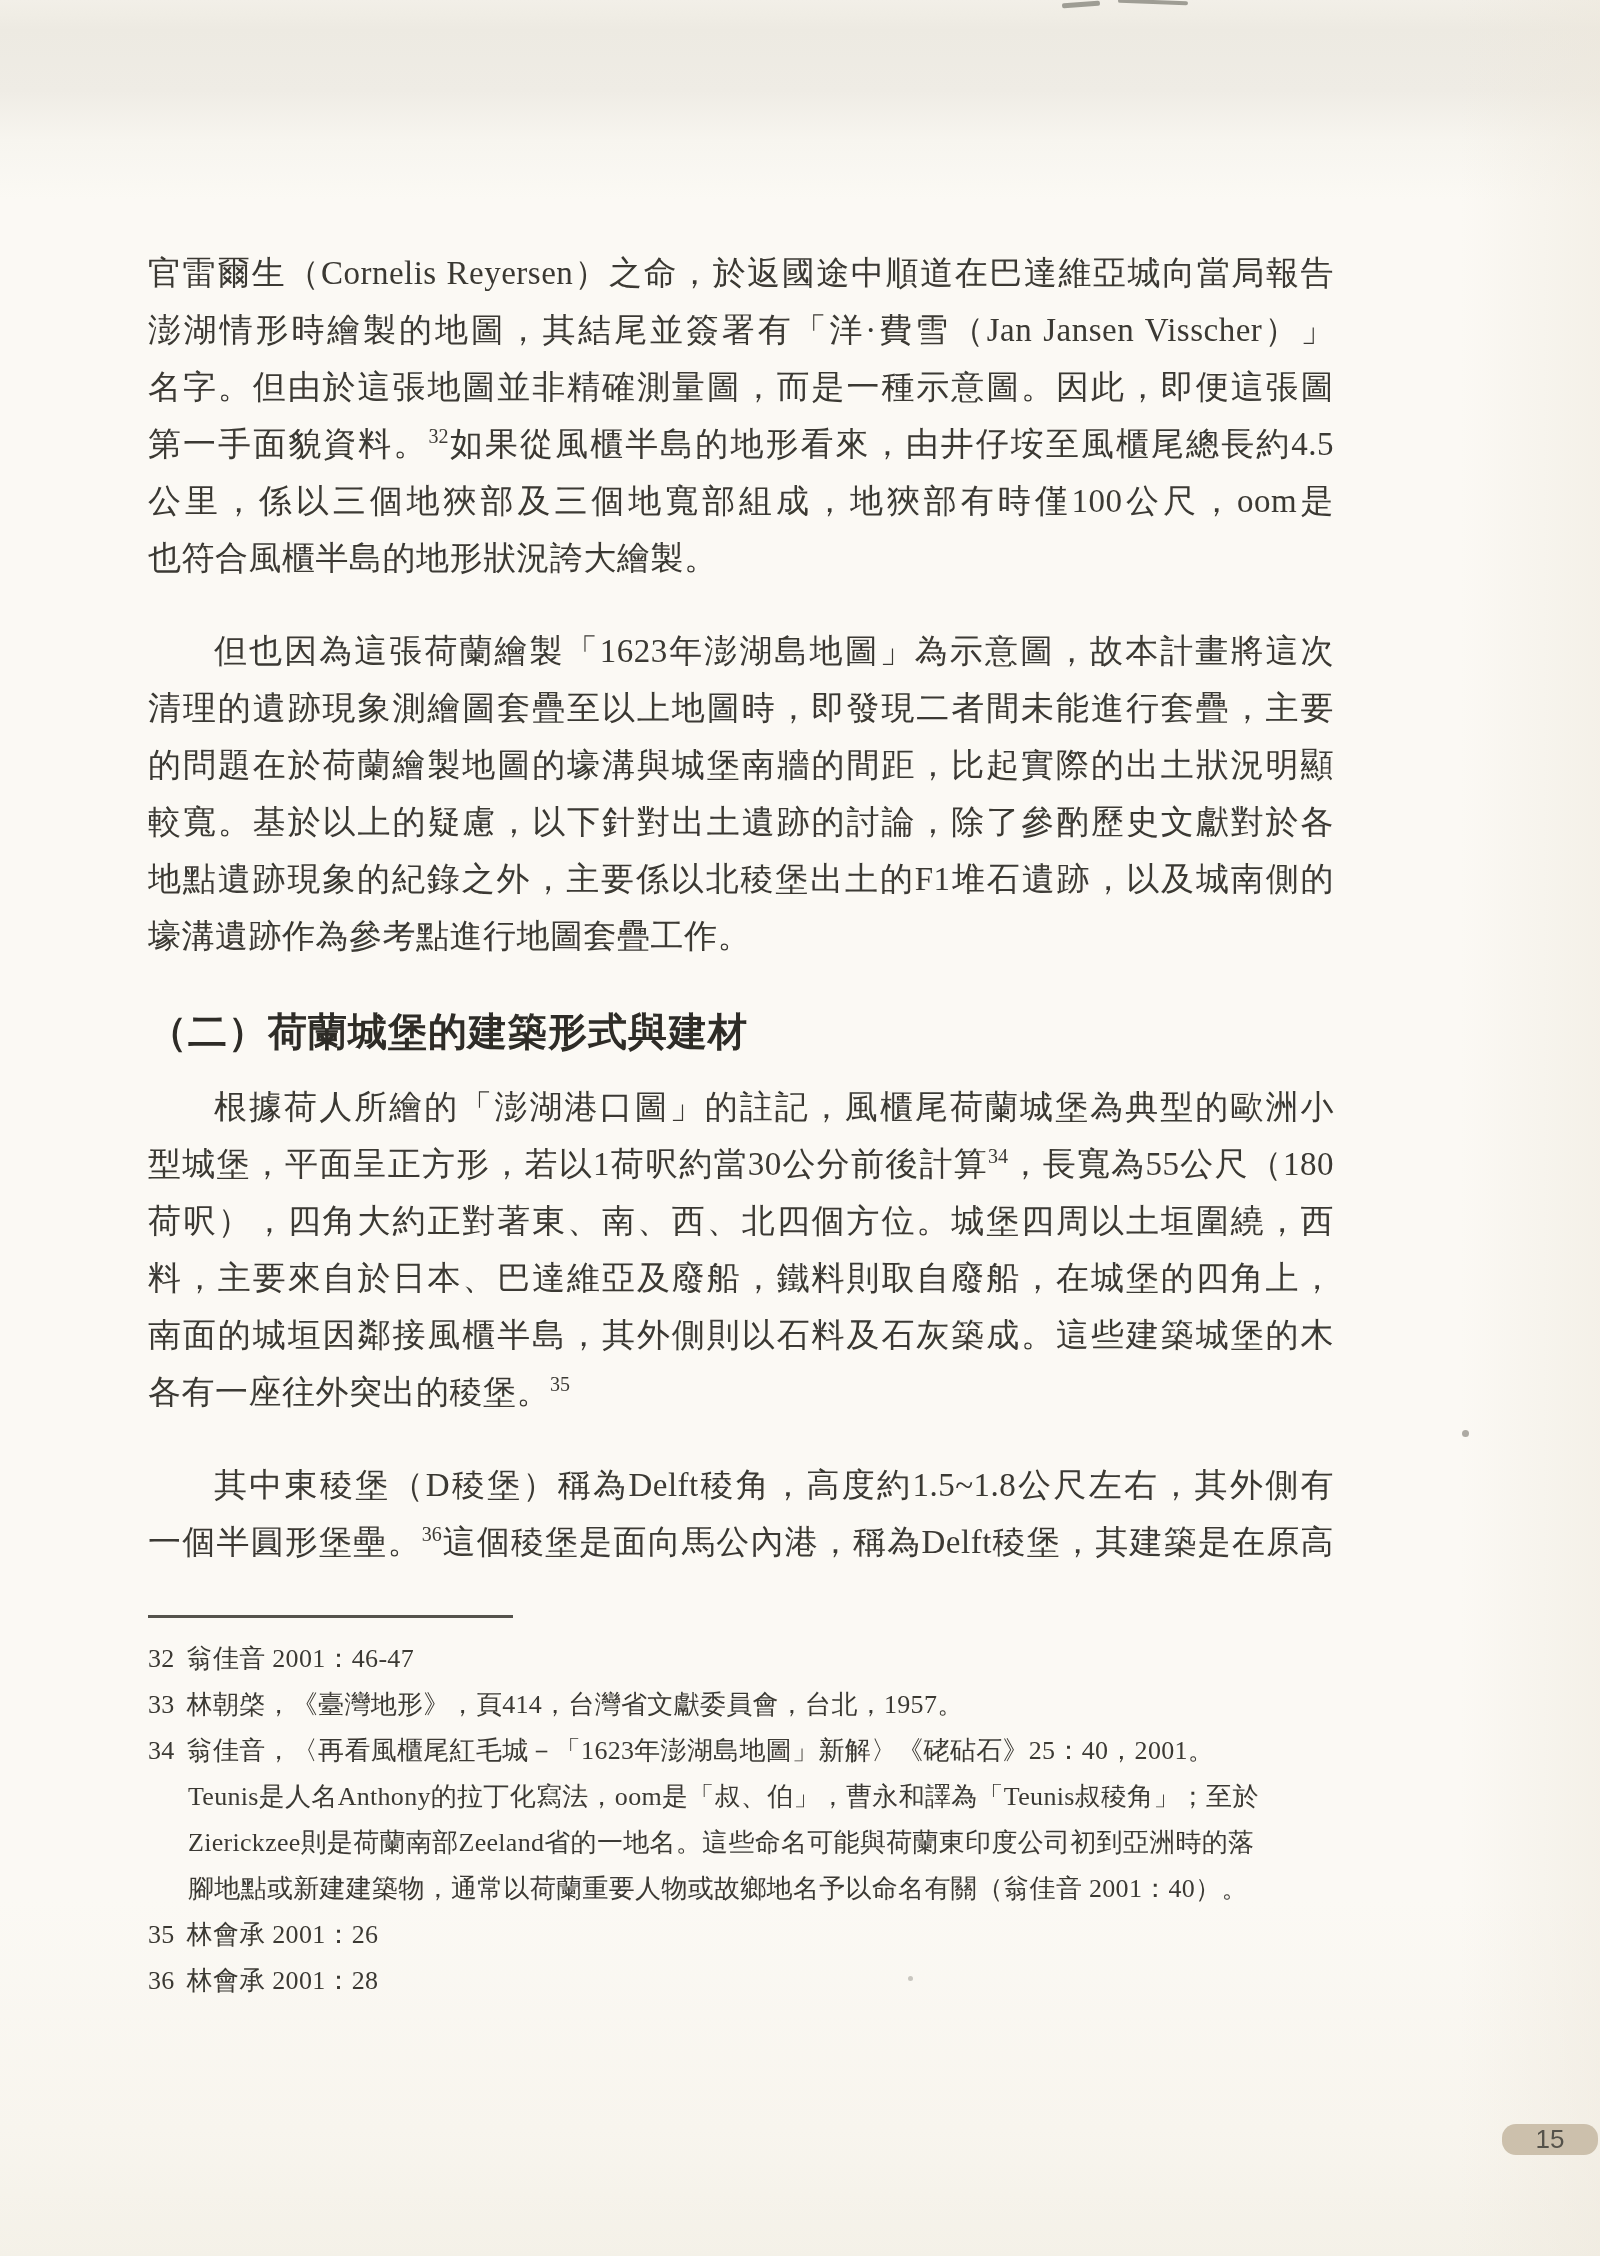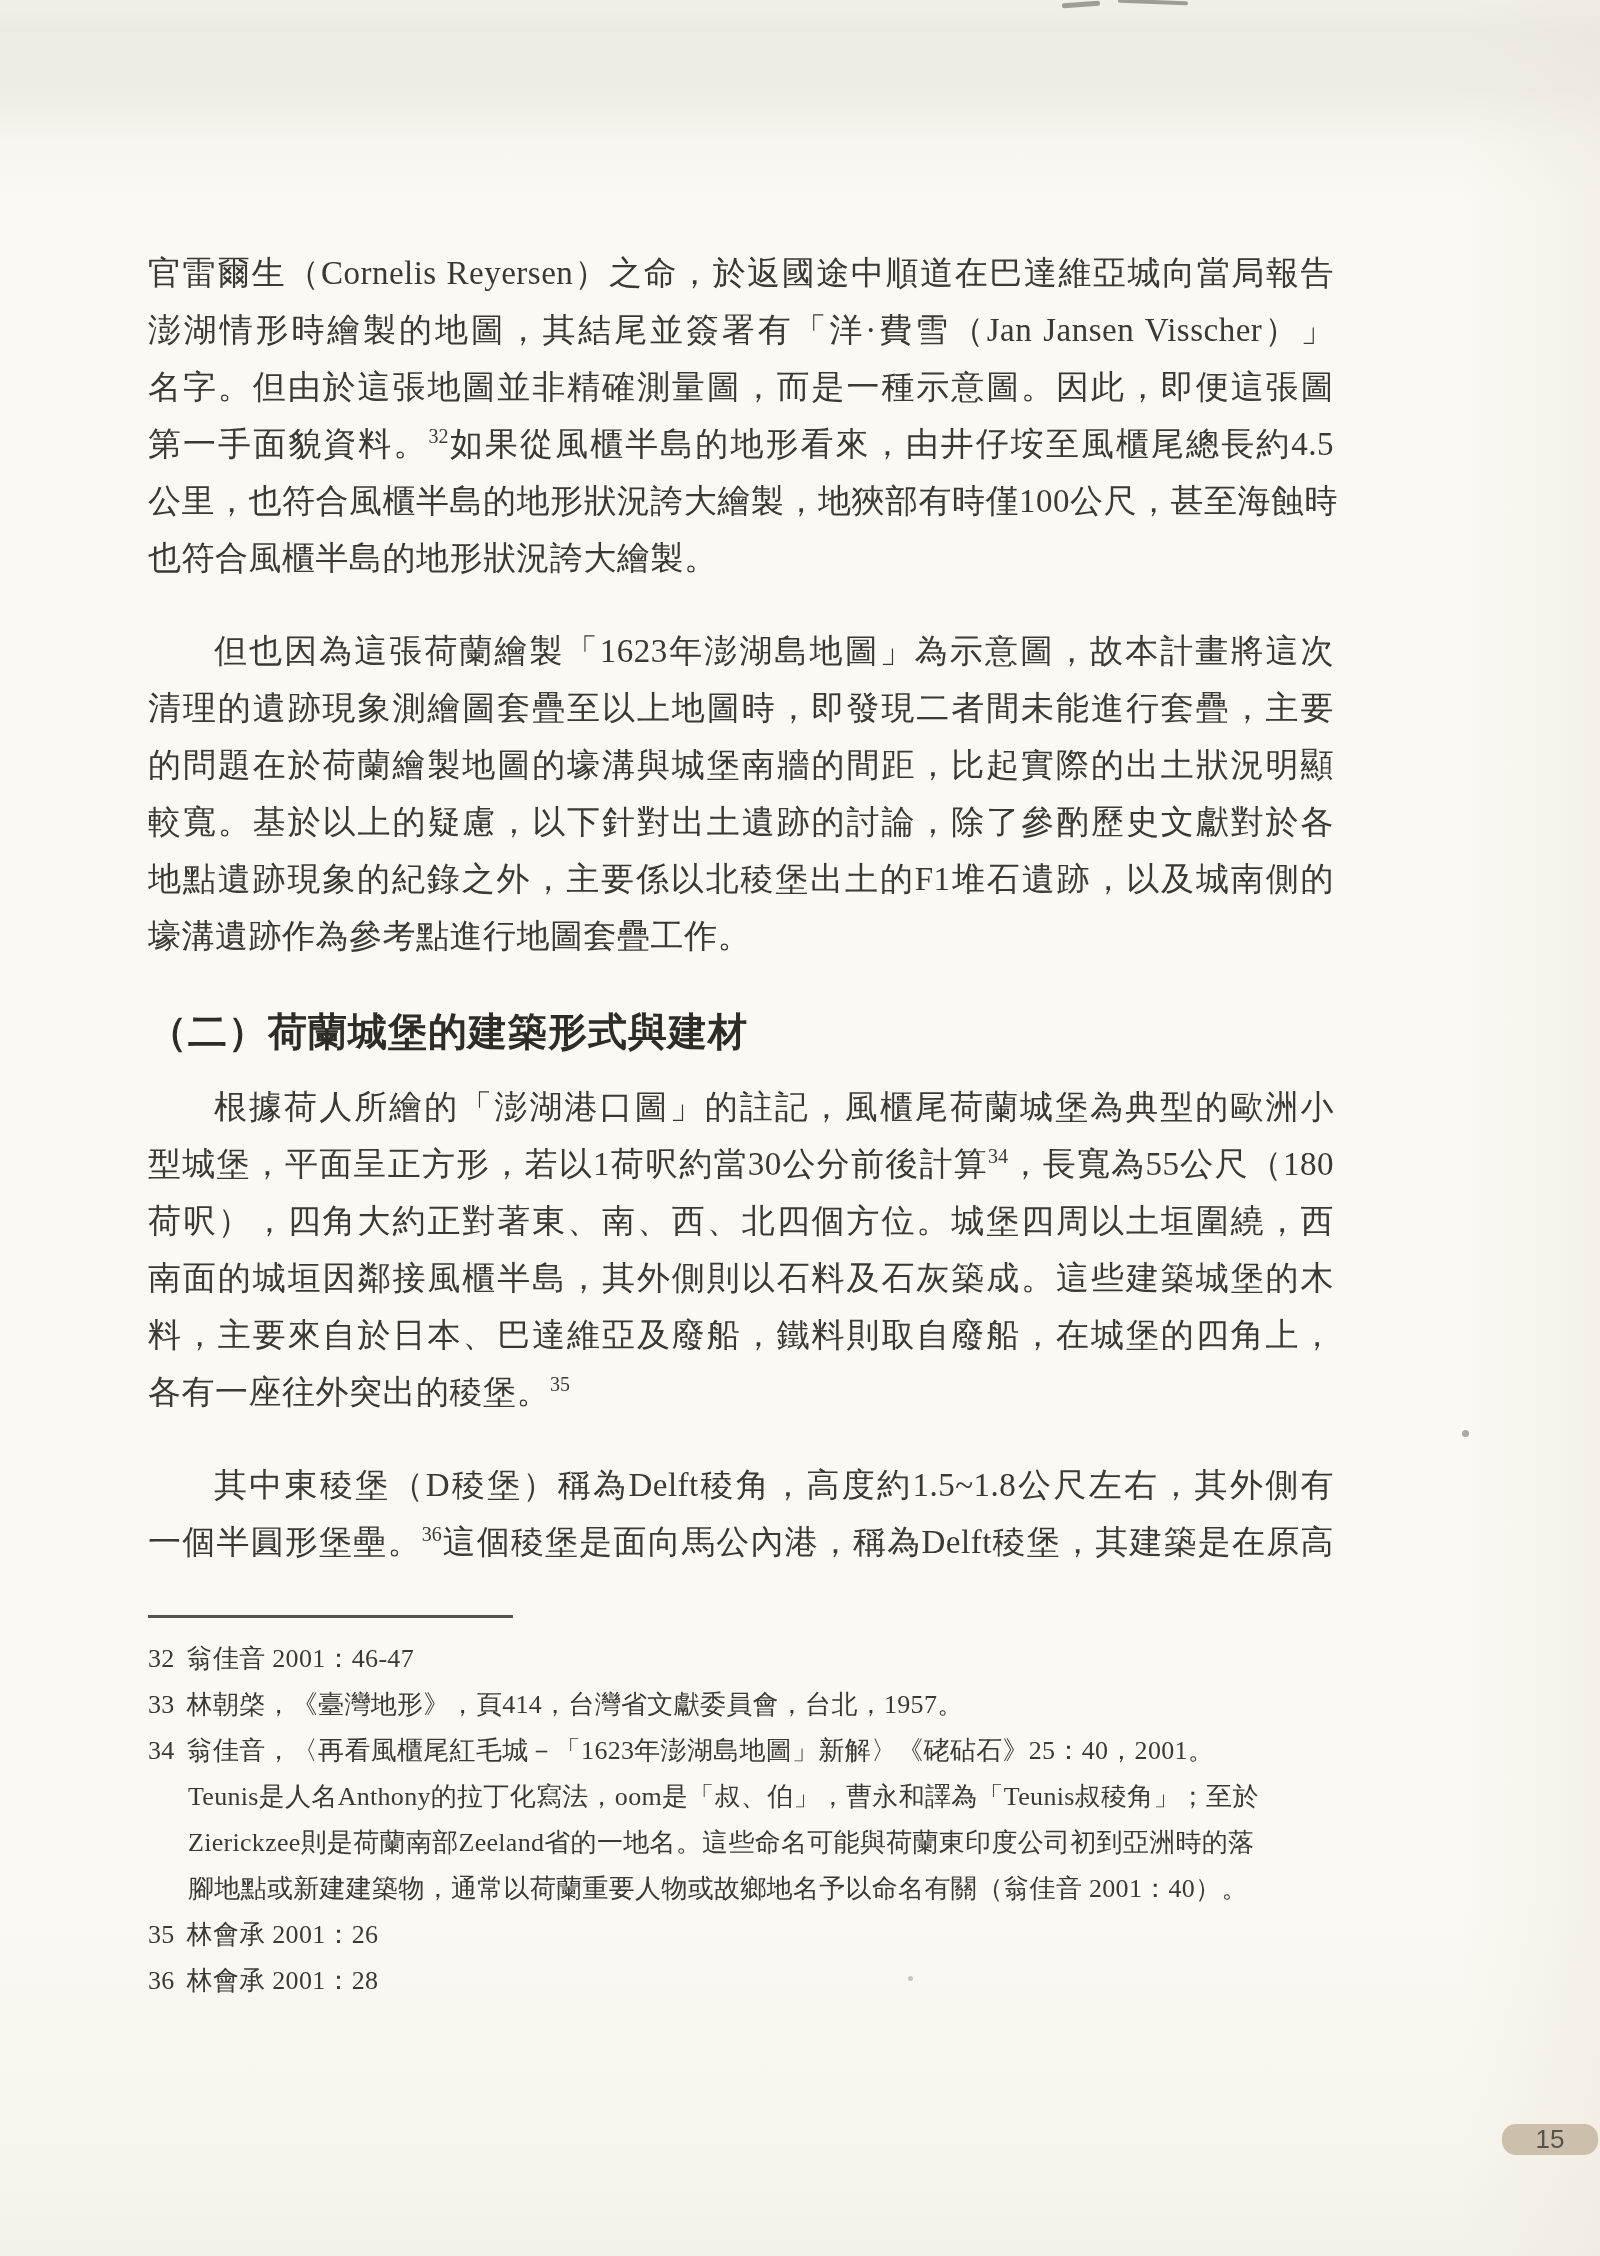--- a/index.html
+++ b/index.html
@@ -80,38 +80,38 @@
 <div class="scan-speck" style="left:1462px;top:1430px;"></div>
 <div class="scan-speck" style="left:908px;top:1976px;width:5px;height:5px;opacity:.35;"></div>
 
 <div class="text-column">
   <div>
       <div class="paragraph">
         <div class="line">官雷爾生（Cornelis Reyersen）之命，於返國途中順道在巴達維亞城向當局報告</div>
         <div class="line">澎湖情形時繪製的地圖，其結尾並簽署有「洋·費雪（Jan Jansen Visscher）」</div>
         <div class="line">名字。但由於這張地圖並非精確測量圖，而是一種示意圖。因此，即便這張圖</div>
         <div class="line">第一手面貌資料。<sup class="fn-ref">32</sup>如果從風櫃半島的地形看來，由井仔垵至風櫃尾總長約4.5</div>
-        <div class="line">公里，也符合風櫃半島的地形狀況誇大繪製，地狹部有時僅100公尺，甚至海蝕時</div>
+        <div class="line">公里，係以三個地狹部及三個地寬部組成，地狹部有時僅100公尺，oom是</div>
         <div class="line plain">也符合風櫃半島的地形狀況誇大繪製。</div>
       </div>
       <div class="paragraph">
         <div class="line indent">但也因為這張荷蘭繪製「1623年澎湖島地圖」為示意圖，故本計畫將這次</div>
         <div class="line">清理的遺跡現象測繪圖套疊至以上地圖時，即發現二者間未能進行套疊，主要</div>
         <div class="line">的問題在於荷蘭繪製地圖的壕溝與城堡南牆的間距，比起實際的出土狀況明顯</div>
         <div class="line">較寬。基於以上的疑慮，以下針對出土遺跡的討論，除了參酌歷史文獻對於各</div>
         <div class="line">地點遺跡現象的紀錄之外，主要係以北稜堡出土的F1堆石遺跡，以及城南側的</div>
         <div class="line plain">壕溝遺跡作為參考點進行地圖套疊工作。</div>
       </div>
       <div class="heading">（二）荷蘭城堡的建築形式與建材</div>
       <div class="paragraph">
         <div class="line indent">根據荷人所繪的「澎湖港口圖」的註記，風櫃尾荷蘭城堡為典型的歐洲小</div>
         <div class="line">型城堡，平面呈正方形，若以1荷呎約當30公分前後計算<sup class="fn-ref">34</sup>，長寬為55公尺（180</div>
         <div class="line">荷呎），四角大約正對著東、南、西、北四個方位。城堡四周以土垣圍繞，西</div>
+        <div class="line">料，主要來自於日本、巴達維亞及廢船，鐵料則取自廢船，在城堡的四角上，</div>
         <div class="line">南面的城垣因鄰接風櫃半島，其外側則以石料及石灰築成。這些建築城堡的木</div>
-        <div class="line">料，主要來自於日本、巴達維亞及廢船，鐵料則取自廢船，在城堡的四角上，</div>
         <div class="line plain">各有一座往外突出的稜堡。<sup class="fn-ref">35</sup></div>
       </div>
       <div class="paragraph">
         <div class="line indent">其中東稜堡（D稜堡）稱為Delft稜角，高度約1.5~1.8公尺左右，其外側有</div>
         <div class="line">一個半圓形堡壘。<sup class="fn-ref">36</sup>這個稜堡是面向馬公內港，稱為Delft稜堡，其建築是在原高</div>
       </div>
     </div>
   <div class="footnote-rule"></div>
   <div class="footnotes">
       <div class="fn-line"><span class="fn-label">32</span>翁佳音 2001：46-47</div>

